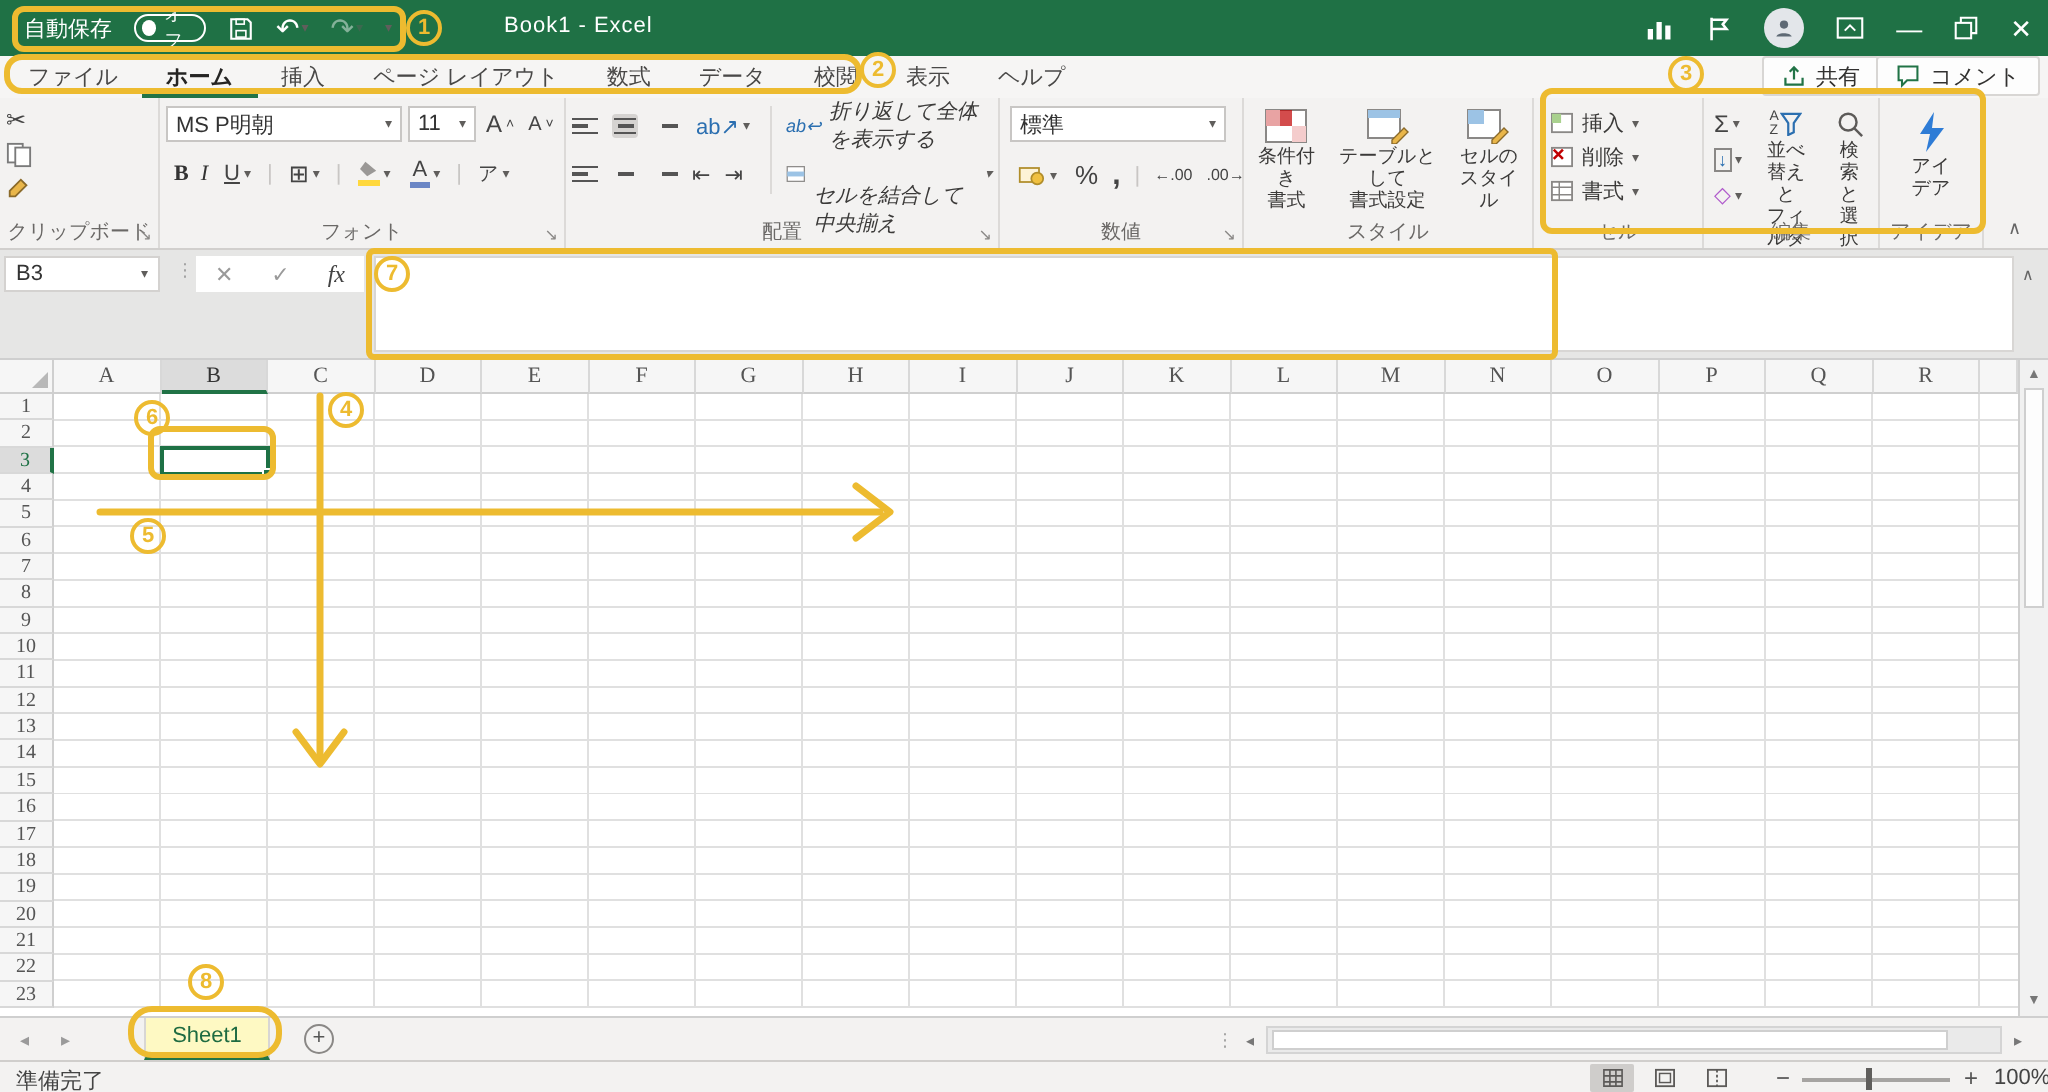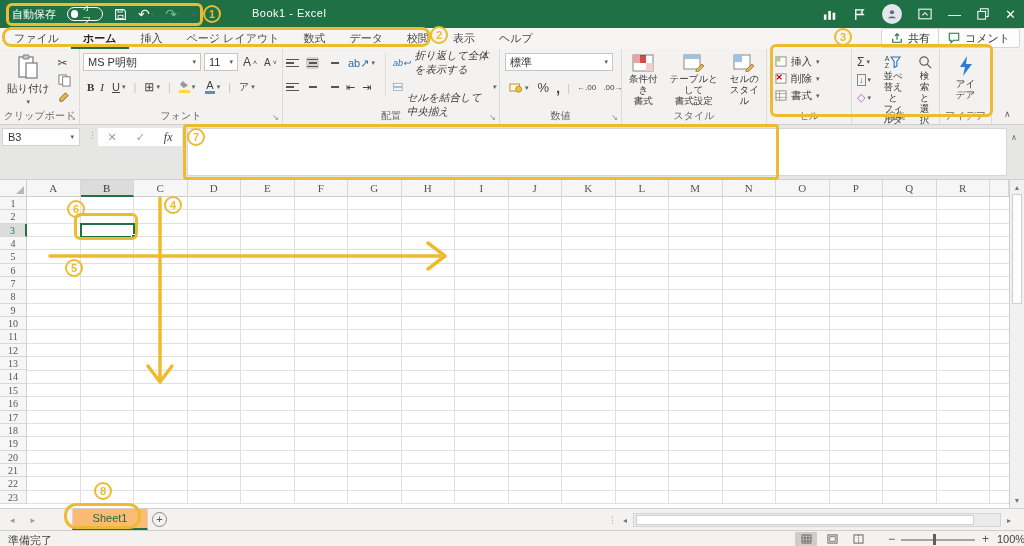--- a/index.html
+++ b/index.html
@@ -76,21 +76,21 @@
       repeating-linear-gradient(to bottom, transparent 0 12.35px, #e0e0e0 12.35px 13.35px); }
   #active-cell { left:80px; top:43px; width:55px; height:15px; border:2px solid #1e7145; background:#fff; }
   #active-cell b { position:absolute; right:-3px; bottom:-3px; width:5px; height:5px; background:#1e7145; border:1px solid #fff; }
   #vscroll { left:1009px; top:0; width:15px; height:328px; background:#f1f1f1; border-left:1px solid #cfcfcf; }
   .scroll-arrow { color:#777; font-size:7px; text-align:center; width:100%; }
   #vthumb { position:absolute; left:2px; top:14px; width:10px; height:110px; background:#fdfdfd; border:1px solid #cfcfcf; }
 
   
   #tabbar { left:0; top:508px; width:1024px; height:22px; background:#f3f2f1; border-top:1px solid #cfcfcf; }
   #sheetnav { left:10px; top:0; height:22px; display:flex; align-items:center; gap:16px; color:#9a9a9a; font-size:9px; }
-  #sheet-tab { left:72px; top:0; width:76px; height:21px; background:#fdba74; border-left:1px solid #d8d6d4; border-right:1px solid #d8d6d4; border-bottom:2px solid #217346; text-align:center; line-height:19px; color:#1e6b41; font-size:11px; }
+  #sheet-tab { left:72px; top:0; width:63px; height:21px; background:#fef9c3; border-left:1px solid #d8d6d4; border-right:1px solid #d8d6d4; border-bottom:2px solid #217346; text-align:center; line-height:19px; color:#1e6b41; font-size:11px; }
   #add-sheet { left:152px; top:3px; width:15px; height:15px; border:1px solid #8a8886; border-radius:50%; color:#555; font-size:11px; line-height:13px; text-align:center; }
   #hscroll { left:608px; top:4px; height:14px; display:flex; align-items:center; gap:2px; }
   #htrack { width:368px; height:14px; background:#eaeaea; border:1px solid #d4d4d4; position:relative; }
   #hthumb { position:absolute; left:2px; top:1px; width:338px; height:10px; background:#fff; border:1px solid #cfcfcf; }
   .hbtn { width:12px; text-align:center; color:#777; font-size:8px; }
 
   
   #statusbar { left:0; top:530px; width:1024px; height:16px; background:#f3f2f1; border-top:1px solid #d0cecc; }
   #status-mode { left:8px; top:2px; font-size:11px; color:#444; }
   #views { left:795px; top:1px; display:flex; gap:4px; }
@@ -188,29 +188,20 @@
         <path d="M1.5 1.5h11v8h-6l-3 3v-3h-2z" fill="none" stroke="#217346" stroke-width="1.2"></path>
       </svg>
     <span>コメント</span>
   </div>
 </div>
 
 <div id="ribbon" class="abs">
 
   <div class="rgroup" style="width:80px;">
     <div class="flex" style="gap:4px;">
-      <div class="bigbtn">
-        <svg width="22" height="26" viewBox="0 0 22 26">
-            <rect x="2" y="3" width="14" height="20" fill="#fff" stroke="#7a7a7a" stroke-width="1.2"></rect>
-            <rect x="6" y="1" width="6" height="4" rx="1" fill="#c8c6c4" stroke="#7a7a7a"></rect>
-            <rect x="9" y="9" width="11" height="15" fill="#fff" stroke="#7a7a7a" stroke-width="1.2"></rect>
-          </svg>
-        <span>貼り付け</span>
-        <span class="dd">▾</span>
-      </div>
       <div class="editcol" style="gap:4px;">
         <span class="glyph">✂</span>
         <svg width="13" height="13" viewBox="0 0 14 14">
             <rect x="1" y="1" width="8" height="10" fill="#fff" stroke="#7a7a7a"></rect>
             <rect x="5" y="3" width="8" height="10" fill="#fff" stroke="#7a7a7a"></rect>
           </svg>
         <svg width="13" height="13" viewBox="0 0 14 14">
             <path d="M2 8l6-6 3 3-6 6H2z" fill="#e9b64a" stroke="#8a6a2a"></path>
           </svg>
       </div>

